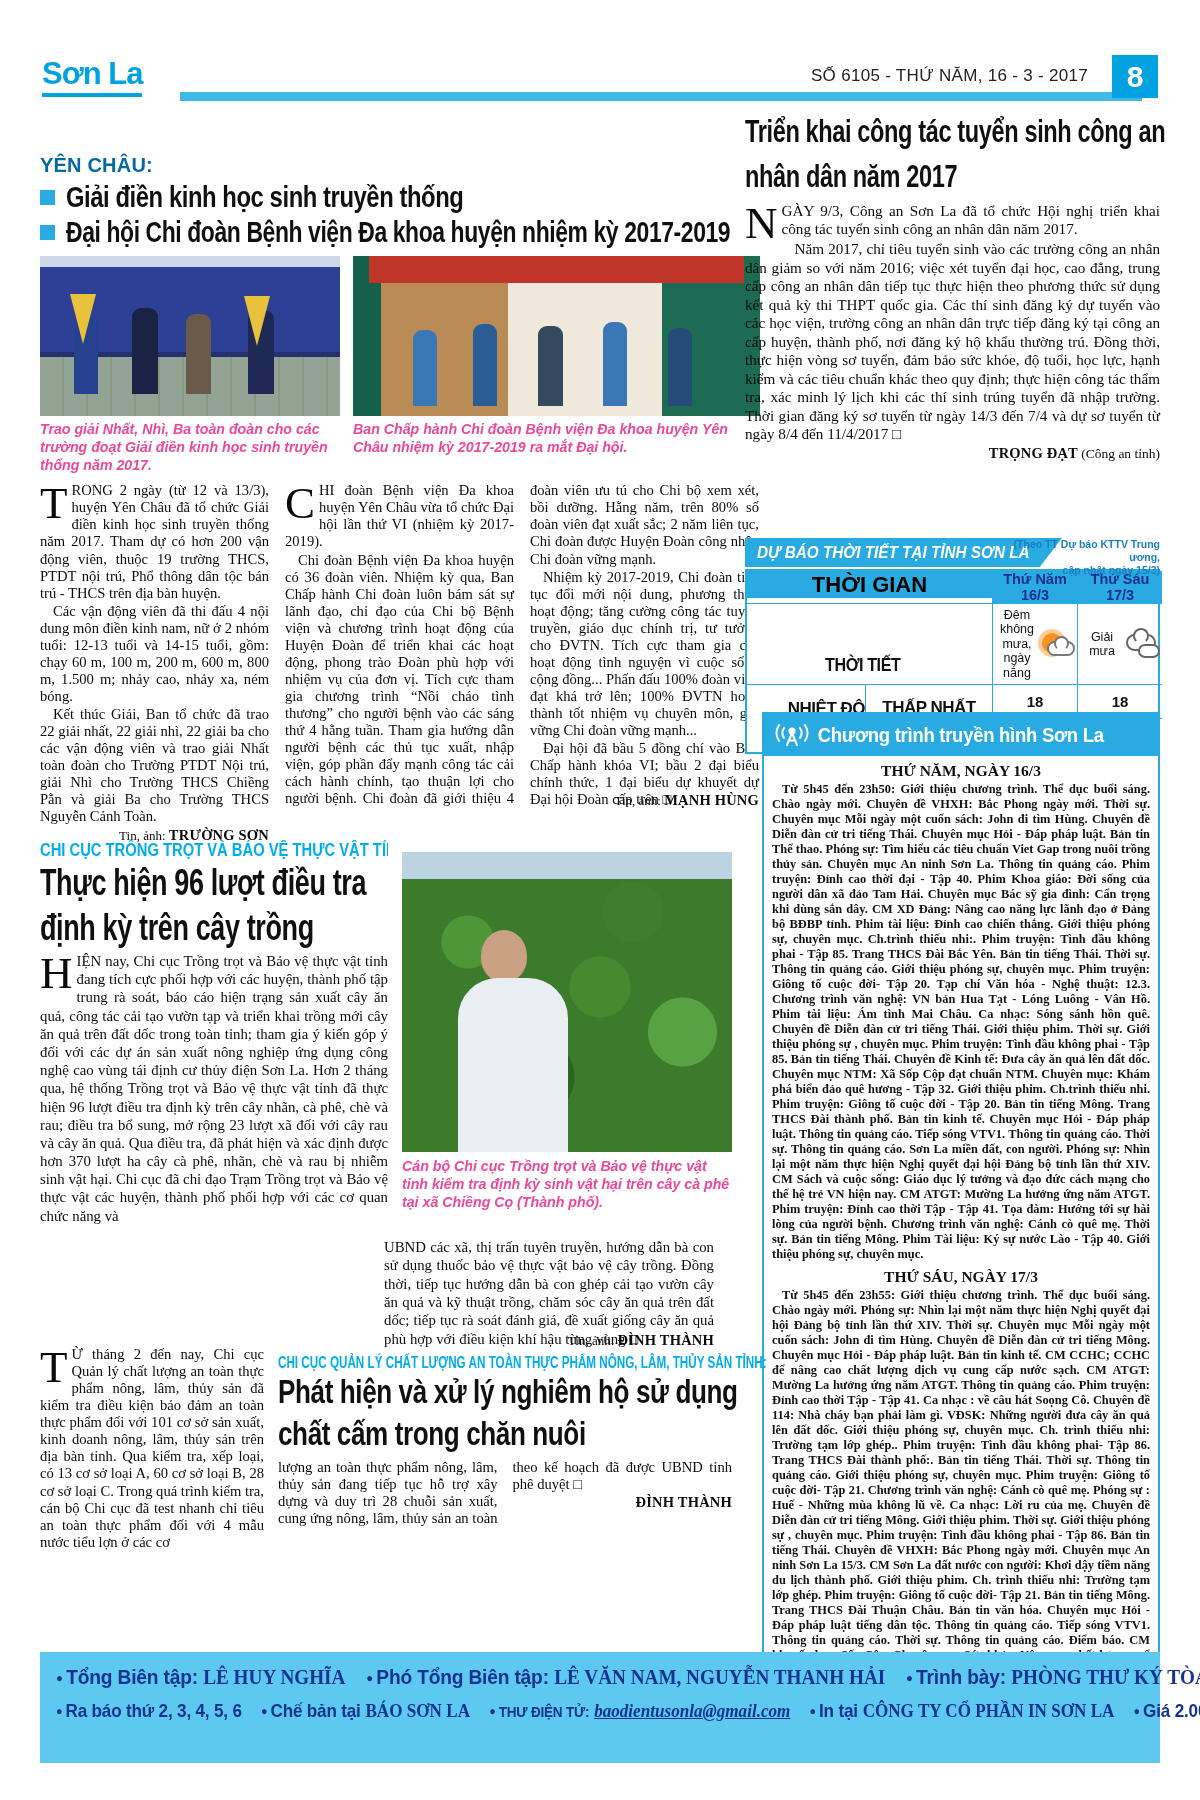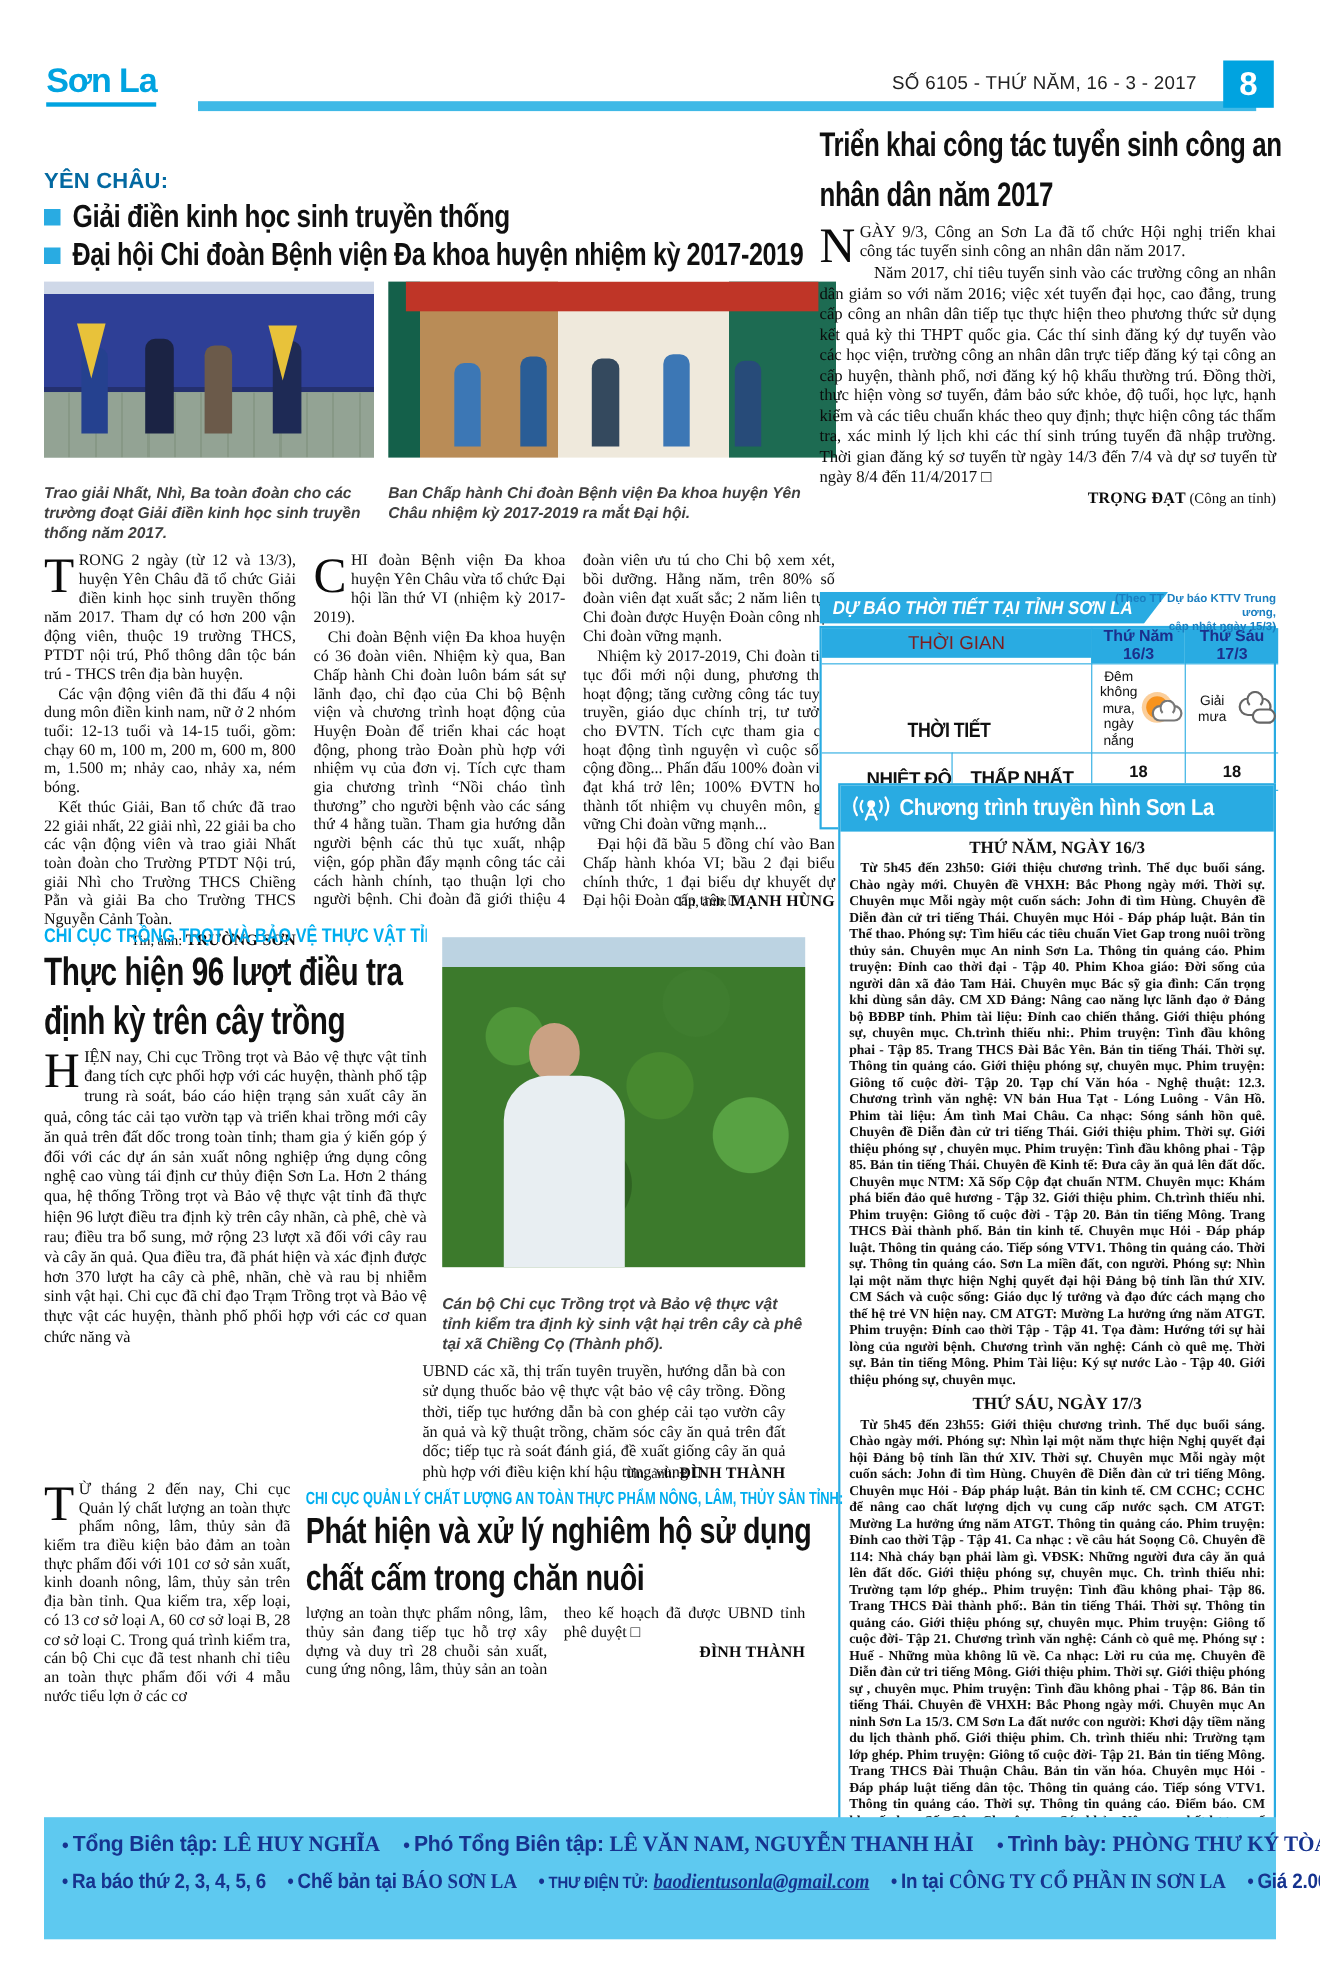--- a/index.html
+++ b/index.html
@@ -29,21 +29,21 @@
   .kicker-cyan{color:#00aeef;font-weight:bold;}
   .hl{font-weight:bold;color:#101010;letter-spacing:-.5px;line-height:1.0;}
   .hrow{display:flex;align-items:center;margin-top:6px;}
   .hbullet{width:15px;height:15px;background:#29abe2;margin-right:11px;flex:0 0 auto;}
 
   
   .story-tl{position:absolute;left:40px;top:110px;width:720px;}
   .photos{display:flex;gap:13px;margin-top:9px;}
   .photo{position:relative;overflow:hidden;flex:0 0 auto;}
   .captions{display:flex;gap:13px;margin-top:5px;}
-  .caption{font-style:italic;font-weight:bold;font-size:14.2px;line-height:1.25;color:#404040;margin-top:20px;}
+  .caption{font-style:italic;font-weight:bold;font-size:14.2px;line-height:1.25;color:#ec4899;}
   .cols3{display:flex;gap:16px;margin-top:8px;height:362px;overflow:hidden;}
   .col{width:229px;flex:0 0 auto;}
   .twocol{width:474px;flex:0 0 auto;column-count:2;column-gap:16px;}
 
   
   .ph-award{background:linear-gradient(180deg,#cfd8e8 0 7%,#2e3f96 7% 60%,#24306f 60% 63%,#8d9f90 63% 100%);}
   .ph-award .floor{position:absolute;left:0;right:0;bottom:0;height:37%;
      background:repeating-linear-gradient(90deg,#93a394 0 22px,#879886 22px 24px);}
   .person{position:absolute;bottom:22px;border-radius:9px 9px 0 0;}
   .pennant{position:absolute;width:0;height:0;border-left:13px solid transparent;border-right:13px solid transparent;}
@@ -68,21 +68,21 @@
   .w-titlebar{width:305px;height:29px;background:#29abe2;display:flex;align-items:center;padding-left:12px;
               clip-path:polygon(0 0,100% 0,93% 100%,0 100%);}
   .w-title{color:#fff;font-weight:bold;font-style:italic;font-size:17px;}
   .w-src{position:absolute;right:0;top:0;width:160px;text-align:right;font-size:10.5px;font-weight:bold;
          color:#1a7fc1;line-height:1.25;}
   .w-table{display:grid;grid-template-columns:118px 127px 85px 85px;border:2px solid #29abe2;margin-top:2px;
            background:#fff;}
   .w-cell{border-top:1px solid #29abe2;border-left:1px solid #29abe2;display:flex;align-items:center;
           justify-content:center;text-align:center;}
   .w-cell.nb-l{border-left:none;} .w-cell.nb-t{border-top:none;}
-  .w-hdr{background:#29abe2;color:#7f1d1d;font-weight:normal;font-size:17px;height:27px;}
+  .w-hdr{background:#29abe2;color:#000000;font-weight:bold;font-size:22px;height:27px;}
   .w-day{background:#29abe2;color:#1b2f8c;font-weight:bold;font-size:14.5px;}
   .w-lab{font-weight:bold;font-size:17px;letter-spacing:-.5px;align-items:flex-end;}
   .w-desc{font-size:12.5px;line-height:1.15;padding:4px 2px;gap:2px;}
   .w-num{font-size:15px;font-weight:bold;}
   .w-row2{height:72px;} .w-row34{height:33px;}
   .icon-sun{position:relative;width:34px;height:30px;flex:0 0 auto;}
   .icon-sun .s{position:absolute;left:1px;top:4px;width:20px;height:20px;border-radius:50%;
      background:#f7931e;box-shadow:0 0 0 4px rgba(247,147,30,.45);}
   .cloud{position:absolute;right:0;bottom:3px;width:24px;height:11px;background:#fff;border:2px solid #777;
      border-radius:8px;}

